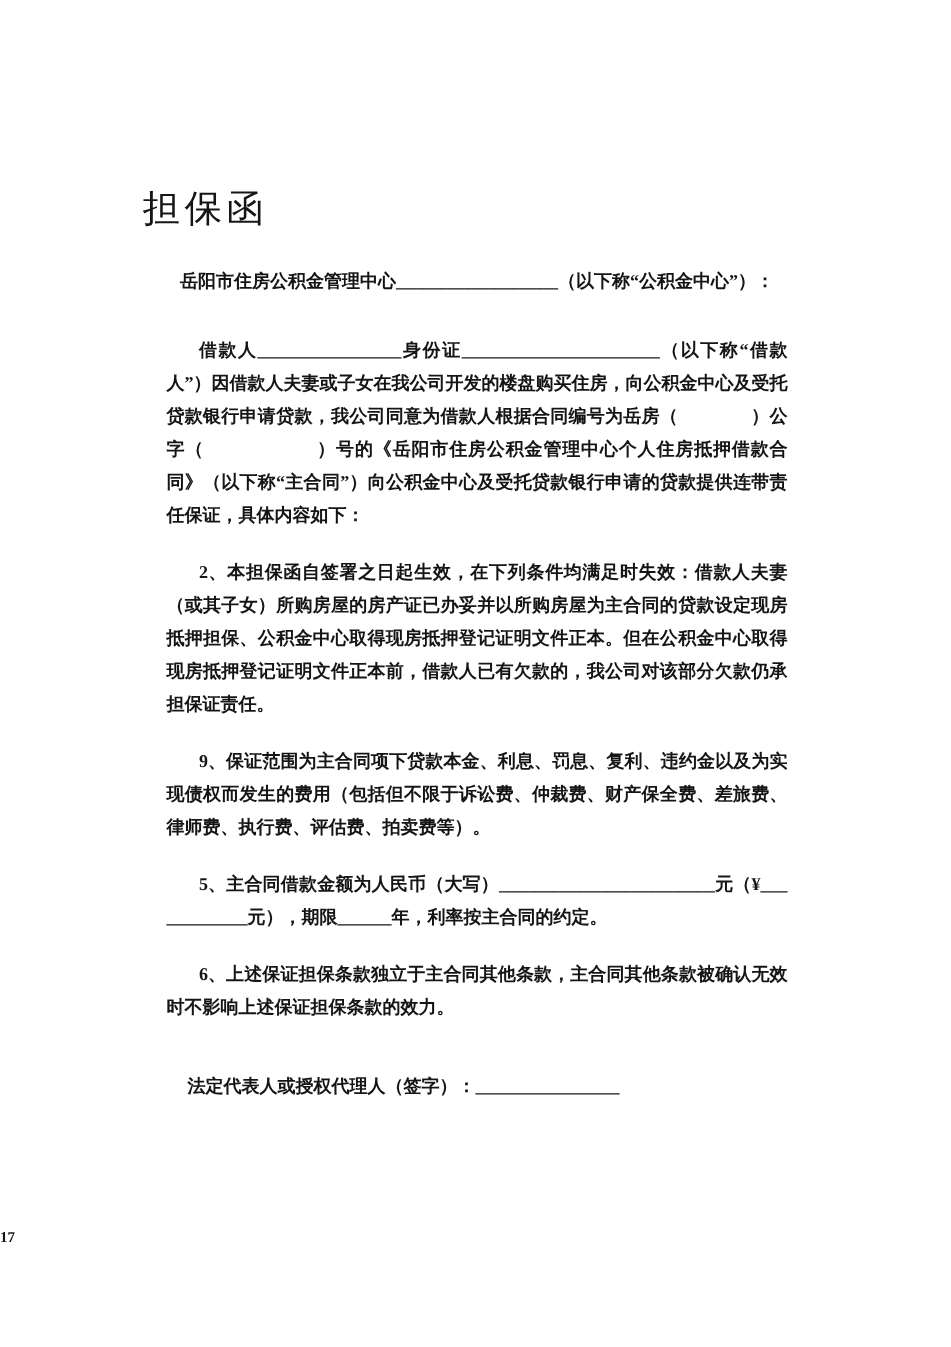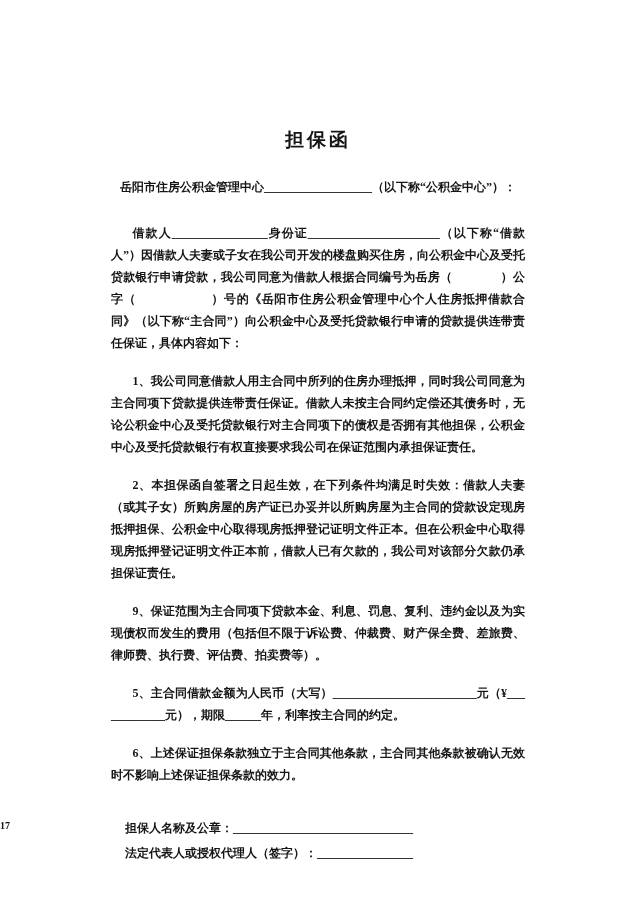--- a/index.html
+++ b/index.html
@@ -18,25 +18,25 @@
     color: #151515;
   }
   .content {
     position: absolute;
     left: 95px;
     top: 0;
     width: 446px;
   }
   .doc-title {
     margin: 122px 0 0 0;
-    text-align: center;
-    font-size: 19px;
+    text-align: left;
+    font-size: 25px;
     line-height: 36px;
     letter-spacing: 3px;
-    font-weight: bold;
+    font-weight: normal;
   }
   .addressee {
     margin: 20px 0 0 0;
     font-size: 12px;
     line-height: 18px;
     text-align: center;
   }
   .paragraphs {
     margin-top: 26px;
   }
@@ -71,28 +71,26 @@
 
 <div class="page">
   <div class="content">
 
     <h1 class="doc-title">担保函</h1>
 
     <p class="addressee">岳阳市住房公积金管理中心__________________（以下称“公积金中心”）：</p>
 
     <div class="paragraphs">
       <p class="body">借款人________________身份证______________________（以下称“借款人”）因借款人夫妻或子女在我公司开发的楼盘购买住房，向公积金中心及受托贷款银行申请贷款，我公司同意为借款人根据合同编号为岳房（　　　　）公字（　　　　　　）号的《岳阳市住房公积金管理中心个人住房抵押借款合同》（以下称“主合同”）向公积金中心及受托贷款银行申请的贷款提供连带责任保证，具体内容如下：</p>
-      <p class="body">1、我公司同意借款人用主合同中所列的住房办理抵押，同时我公司同意为主合同项下贷款提供连带责任保证。借款人未按主合同约定偿还其债务时，无论公积金中心及受托贷款银行对主合同项下的债权是否拥有其他担保，公积金中心及受托贷款银行有权直接要求我公司在保证范围内承担保证责任。</p>
       <p class="body">2、本担保函自签署之日起生效，在下列条件均满足时失效：借款人夫妻（或其子女）所购房屋的房产证已办妥并以所购房屋为主合同的贷款设定现房抵押担保、公积金中心取得现房抵押登记证明文件正本。但在公积金中心取得现房抵押登记证明文件正本前，借款人已有欠款的，我公司对该部分欠款仍承担保证责任。</p>
       <p class="body">9、保证范围为主合同项下贷款本金、利息、罚息、复利、违约金以及为实现债权而发生的费用（包括但不限于诉讼费、仲裁费、财产保全费、差旅费、律师费、执行费、评估费、拍卖费等）。</p>
       <p class="body">5、主合同借款金额为人民币（大写）________________________元（¥____________元），期限______年，利率按主合同的约定。</p>
       <p class="body">6、上述保证担保条款独立于主合同其他条款，主合同其他条款被确认无效时不影响上述保证担保条款的效力。</p>
     </div>
 
     <div class="signatures">
-      <p>担保人名称及公章：______________________________</p>
       <p>法定代表人或授权代理人（签字）：________________</p>
     </div>
 
   </div>
 
   <div class="page-number">17</div>
 </div>
 
 </body></html>

